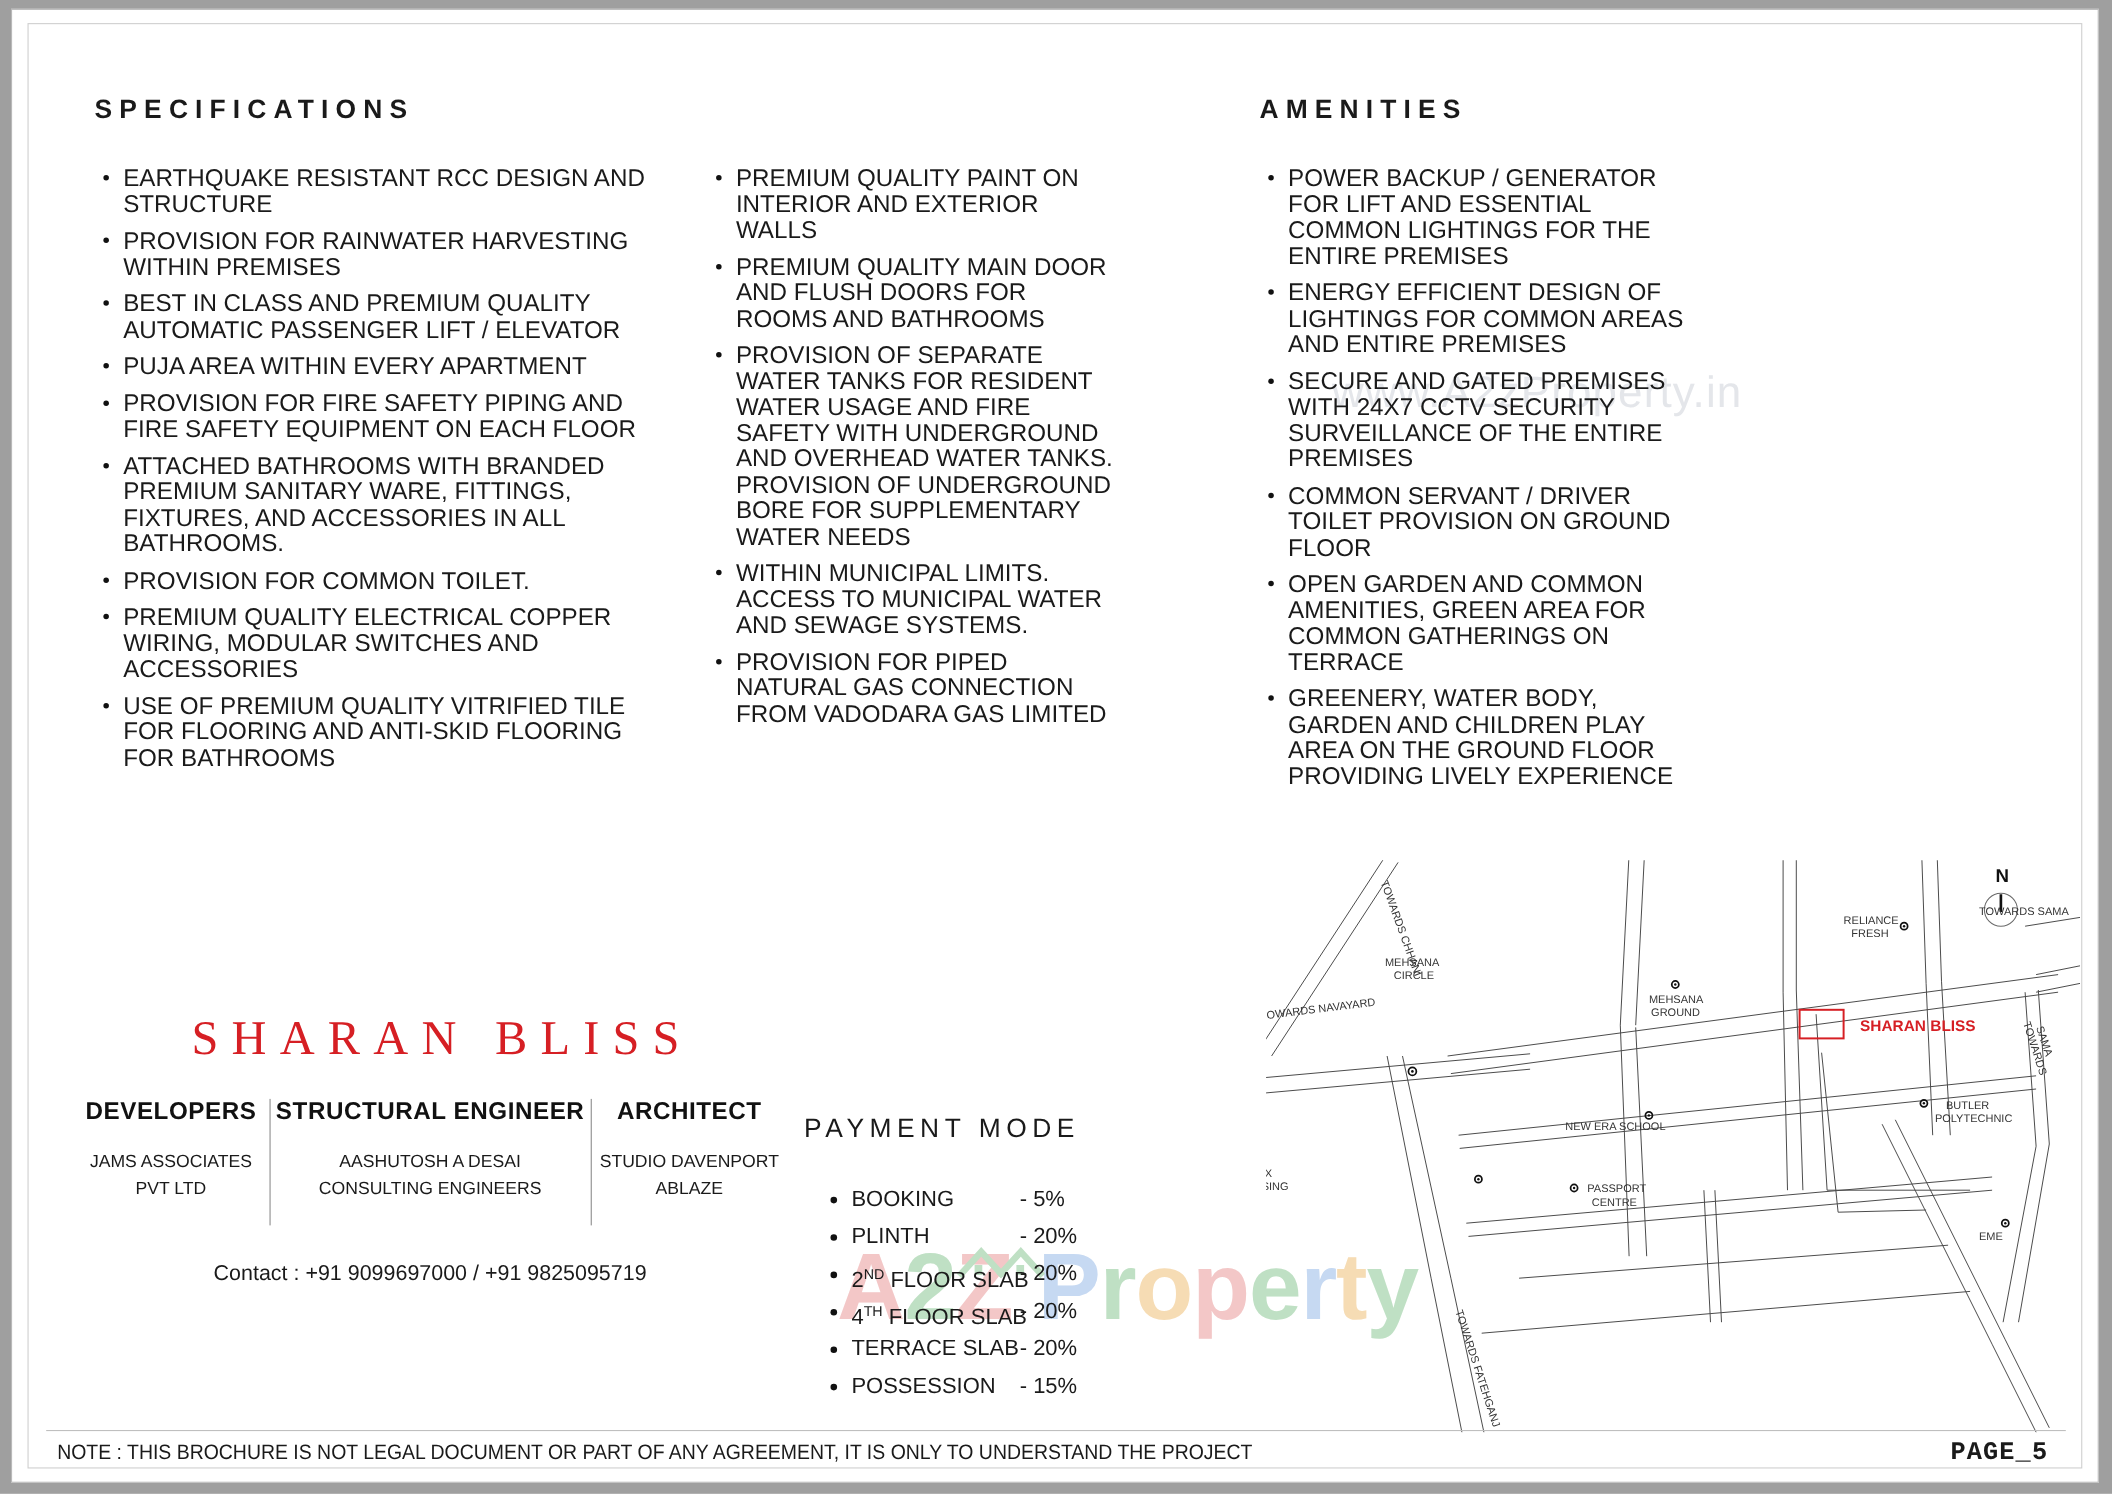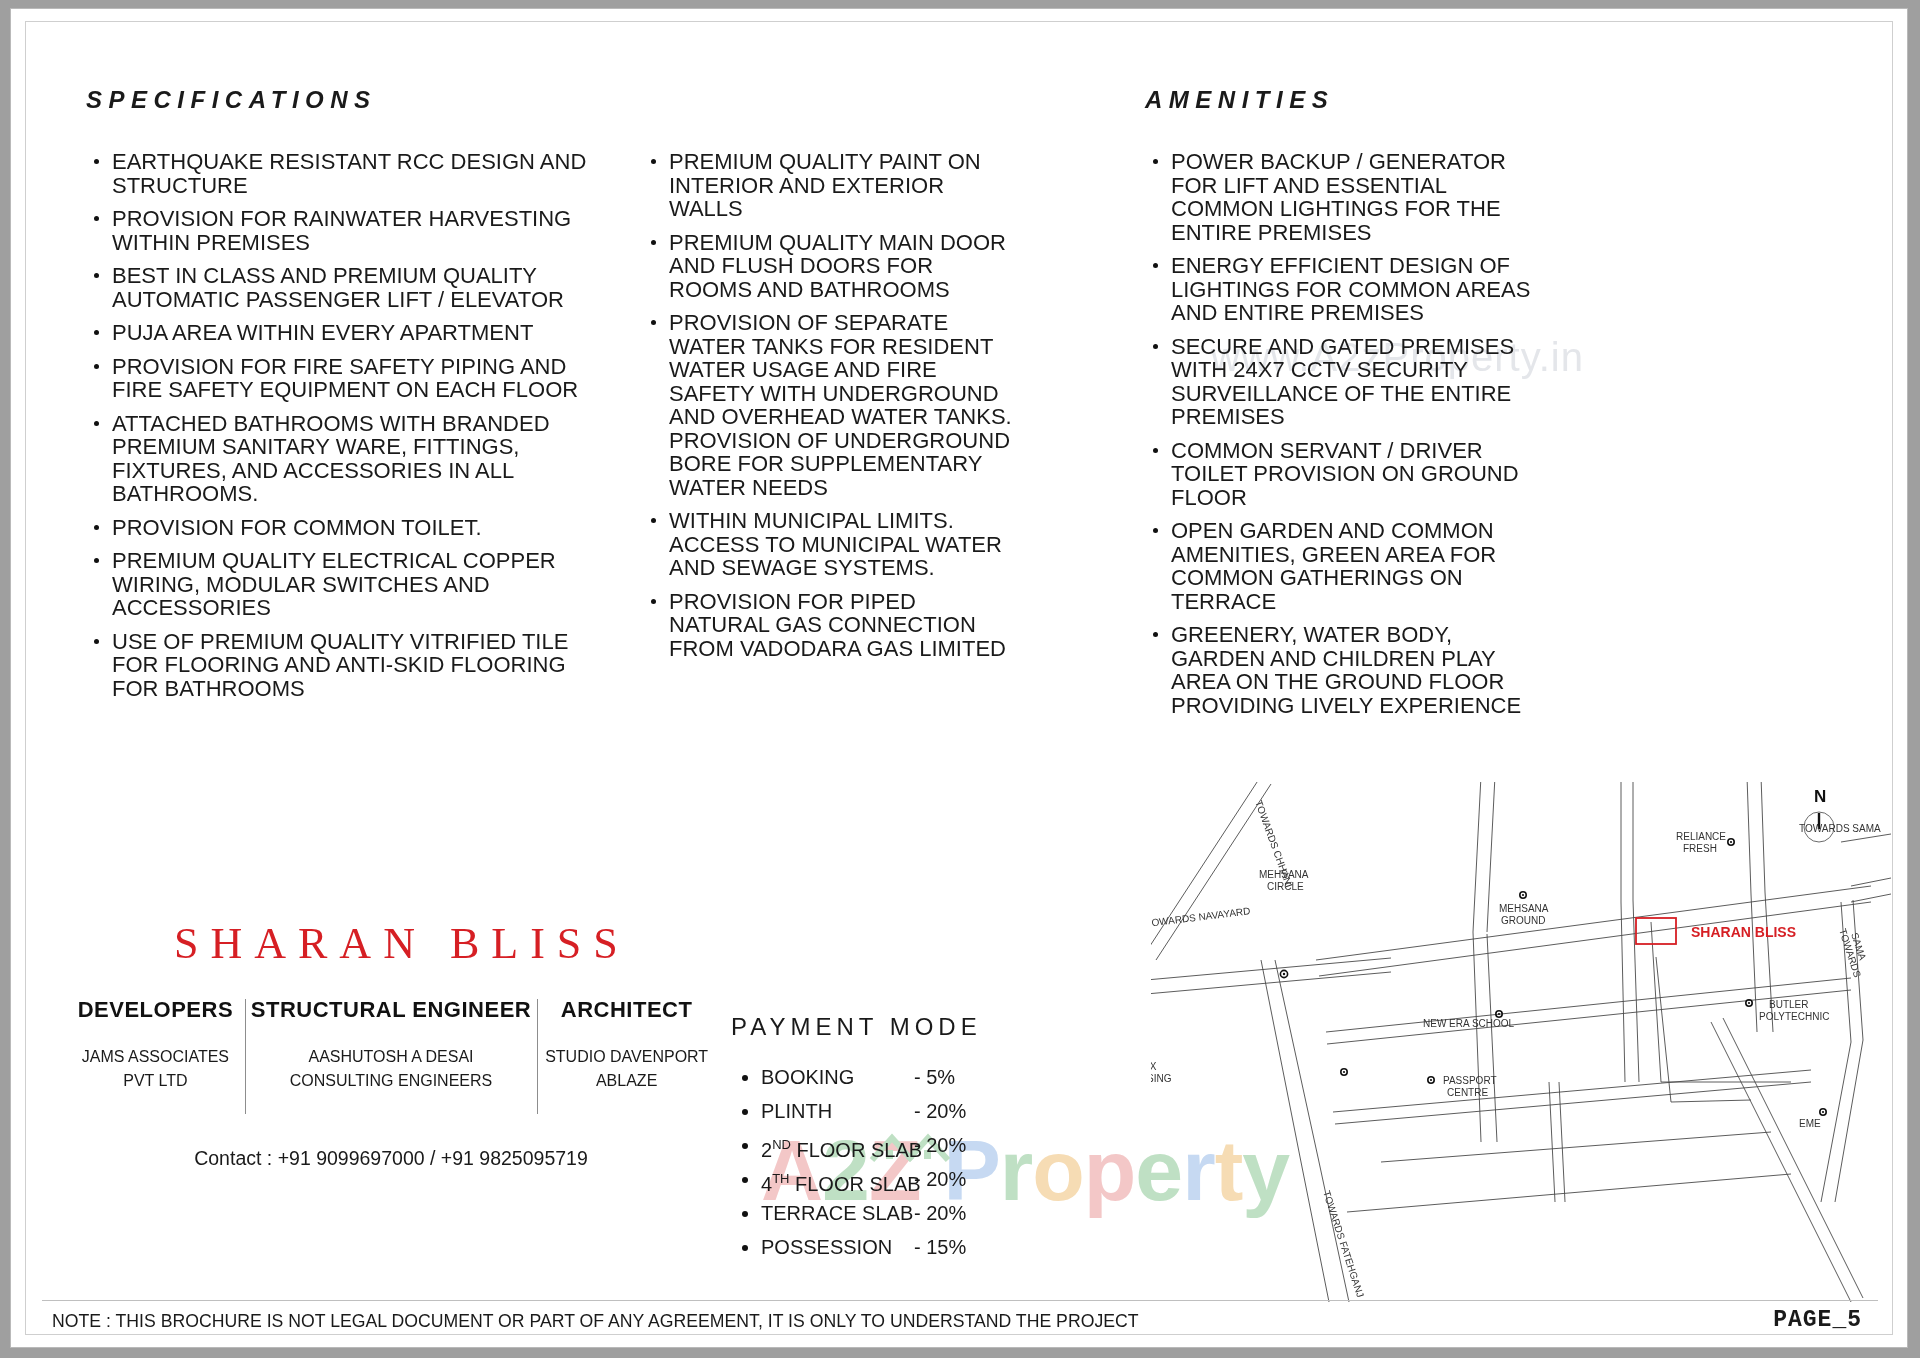--- a/index.html
+++ b/index.html
@@ -51,21 +51,21 @@
   .wm-logo .t{color:#f6dcb4;}
   .wm-logo .y{color:#bfe0c4;}
   .wm-house{
     position:absolute;left:838px;top:1098px;z-index:2;
   }
 
   
   .sec-title{
     position:absolute;
     font-size:24px;font-weight:bold;letter-spacing:6.5px;
-    color:#1a1a1a;white-space:nowrap;z-index:3;font-style:italic;
+    color:#1a1a1a;white-space:nowrap;z-index:3;
   }
   #spec-title{left:60px;top:64px;}
   #amen-title{left:1119px;top:64px;}
 
   
   ul.blist{
     list-style:none;margin:0;padding:0;position:absolute;z-index:3;
   }
   ul.blist li{
     position:relative;
@@ -118,21 +118,21 @@
     font-size:19.5px;color:#1a1a1a;z-index:3;
   }
 
   
   #pay-title{
     position:absolute;left:705px;top:991px;z-index:3;
     font-size:24px;letter-spacing:5px;color:#1a1a1a;white-space:nowrap;
   }
   .pay-list{
     position:absolute;left:705px;top:1035px;width:245px;z-index:3;
-    list-style:none;margin:3px;padding:0;
+    list-style:none;margin:16px;padding:0;
   }
   .pay-list li{
     position:relative;padding-left:27px;height:34px;line-height:34px;
     font-size:20px;color:#1a1a1a;white-space:nowrap;
   }
   .pay-list li:before{
     content:"";position:absolute;left:8px;top:15px;
     width:6px;height:6px;border-radius:50%;background:#111;
   }
   .pay-list .pct{

